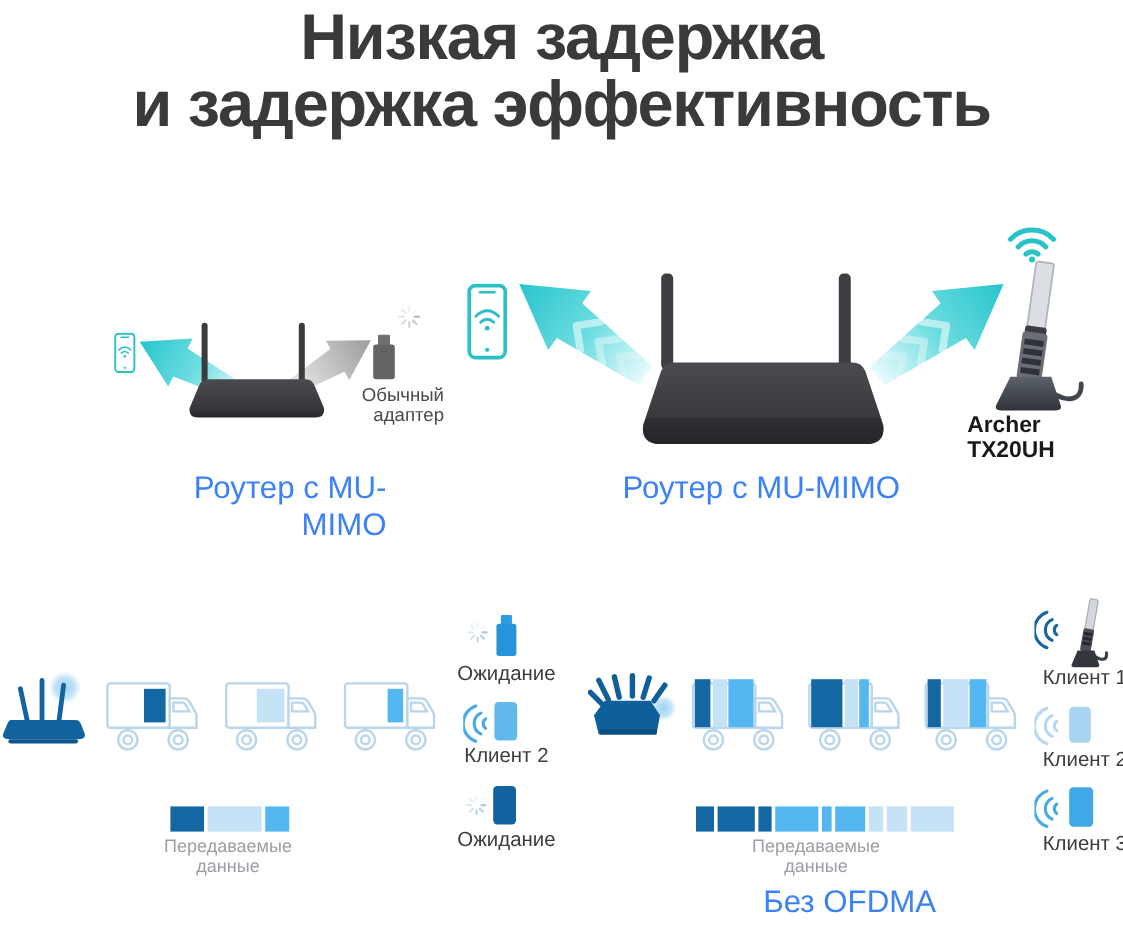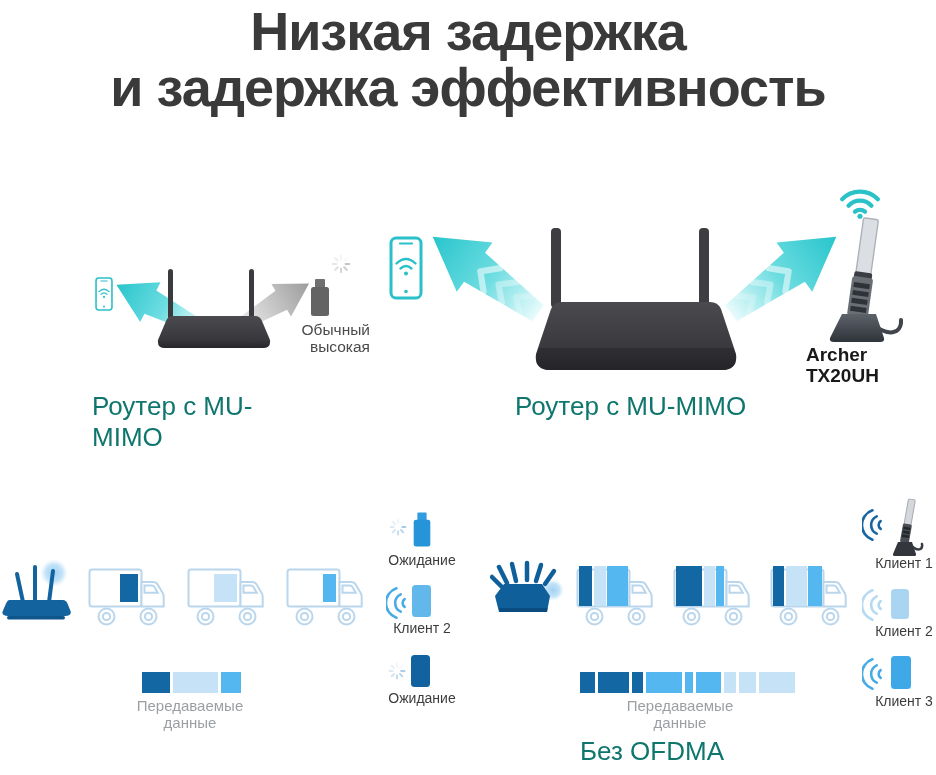--- a/index.html
+++ b/index.html
@@ -1,22 +1,22 @@
 <!DOCTYPE html>
 <html><head>
 <meta charset="utf-8">
 <style>
   html,body{margin:0;padding:0;background:#fff;}
   .canvas{position:relative;width:936px;height:775px;background:#fff;overflow:hidden;
           font-family:"Liberation Sans",sans-serif;}
   .abs{position:absolute;}
   .title{position:absolute;top:4px;left:0;width:100%;text-align:center;margin:0;
          font-size:54px;line-height:1.03;font-weight:700;color:#3a3a3a;letter-spacing:-1px;}
-  .cap{position:absolute;font-size:26px;color:#0f766e;text-align:left;}
-  .lbl{position:absolute;font-size:14px;color:#3c3c3c;text-align:center;}
+  .cap{position:absolute;font-size:26px;color:#3b82f6;text-align:right;}
+  .lbl{position:absolute;font-size:17px;color:#3c3c3c;text-align:center;}
   .adapter-label{position:absolute;left:276px;top:321px;width:94px;text-align:right;
                  font-size:15.5px;color:#4a4a4a;line-height:1.12;}
   .archer-label{position:absolute;left:806px;top:345px;width:116px;text-align:left;
                 font-weight:700;font-size:19px;color:#191919;line-height:1.08;}
   .bar-lbl{position:absolute;font-size:15px;color:#9b9fa4;text-align:center;}
   .phone{position:absolute;border-radius:3.5px;}
   .truck{position:absolute;width:80px;height:62px;top:566px;}
   .blocks{position:absolute;display:flex;}
   .blocks.single{left:4px;top:8px;width:46px;height:28px;justify-content:flex-end;}
   .blocks.fill{left:3px;top:0;width:49px;height:40px;gap:1.5px;}
@@ -108,21 +108,21 @@
     <line x1="12" y1="17" x2="12" y2="21" opacity=".7"></line>
       <line x1="8.5" y1="15.5" x2="5.6" y2="18.4" opacity=".55"></line>
     <line x1="7" y1="12" x2="3" y2="12" opacity=".4"></line>
       <line x1="8.5" y1="8.5" x2="5.6" y2="5.6" opacity=".3"></line>
     <line x1="12" y1="7" x2="12" y2="3" opacity=".2"></line>
       <line x1="15.5" y1="8.5" x2="18.4" y2="5.6" opacity=".12"></line>
   </svg>
 
   <div class="adapter-label">
     <span>Обычный</span><br>
-    <span>высокая</span>
+    <span>адаптер</span>
   </div>
 
   <div class="cap" style="left:92px;top:391px;width:230px">Роутер с MU-MIMO</div>
 
   <svg class="abs" style="left:389px;top:236px" width="34" height="64" viewBox="0 0 34 64">
     <rect x="2" y="2" width="30" height="60" rx="5" fill="#fff" stroke="#29c0c8" stroke-width="3"></rect>
     <path d="M11,7.5 H23" stroke="#29c0c8" stroke-width="2.2" stroke-linecap="round"></path>
     <path d="M7.5,27.5 Q17,18.5 26.5,27.5" fill="none" stroke="#29c0c8" stroke-width="2.4" stroke-linecap="round"></path>
     <path d="M11.5,32.5 Q17,27.5 22.5,32.5" fill="none" stroke="#29c0c8" stroke-width="2.4" stroke-linecap="round"></path>
     <circle cx="17" cy="37.5" r="2" fill="#29c0c8"></circle>

